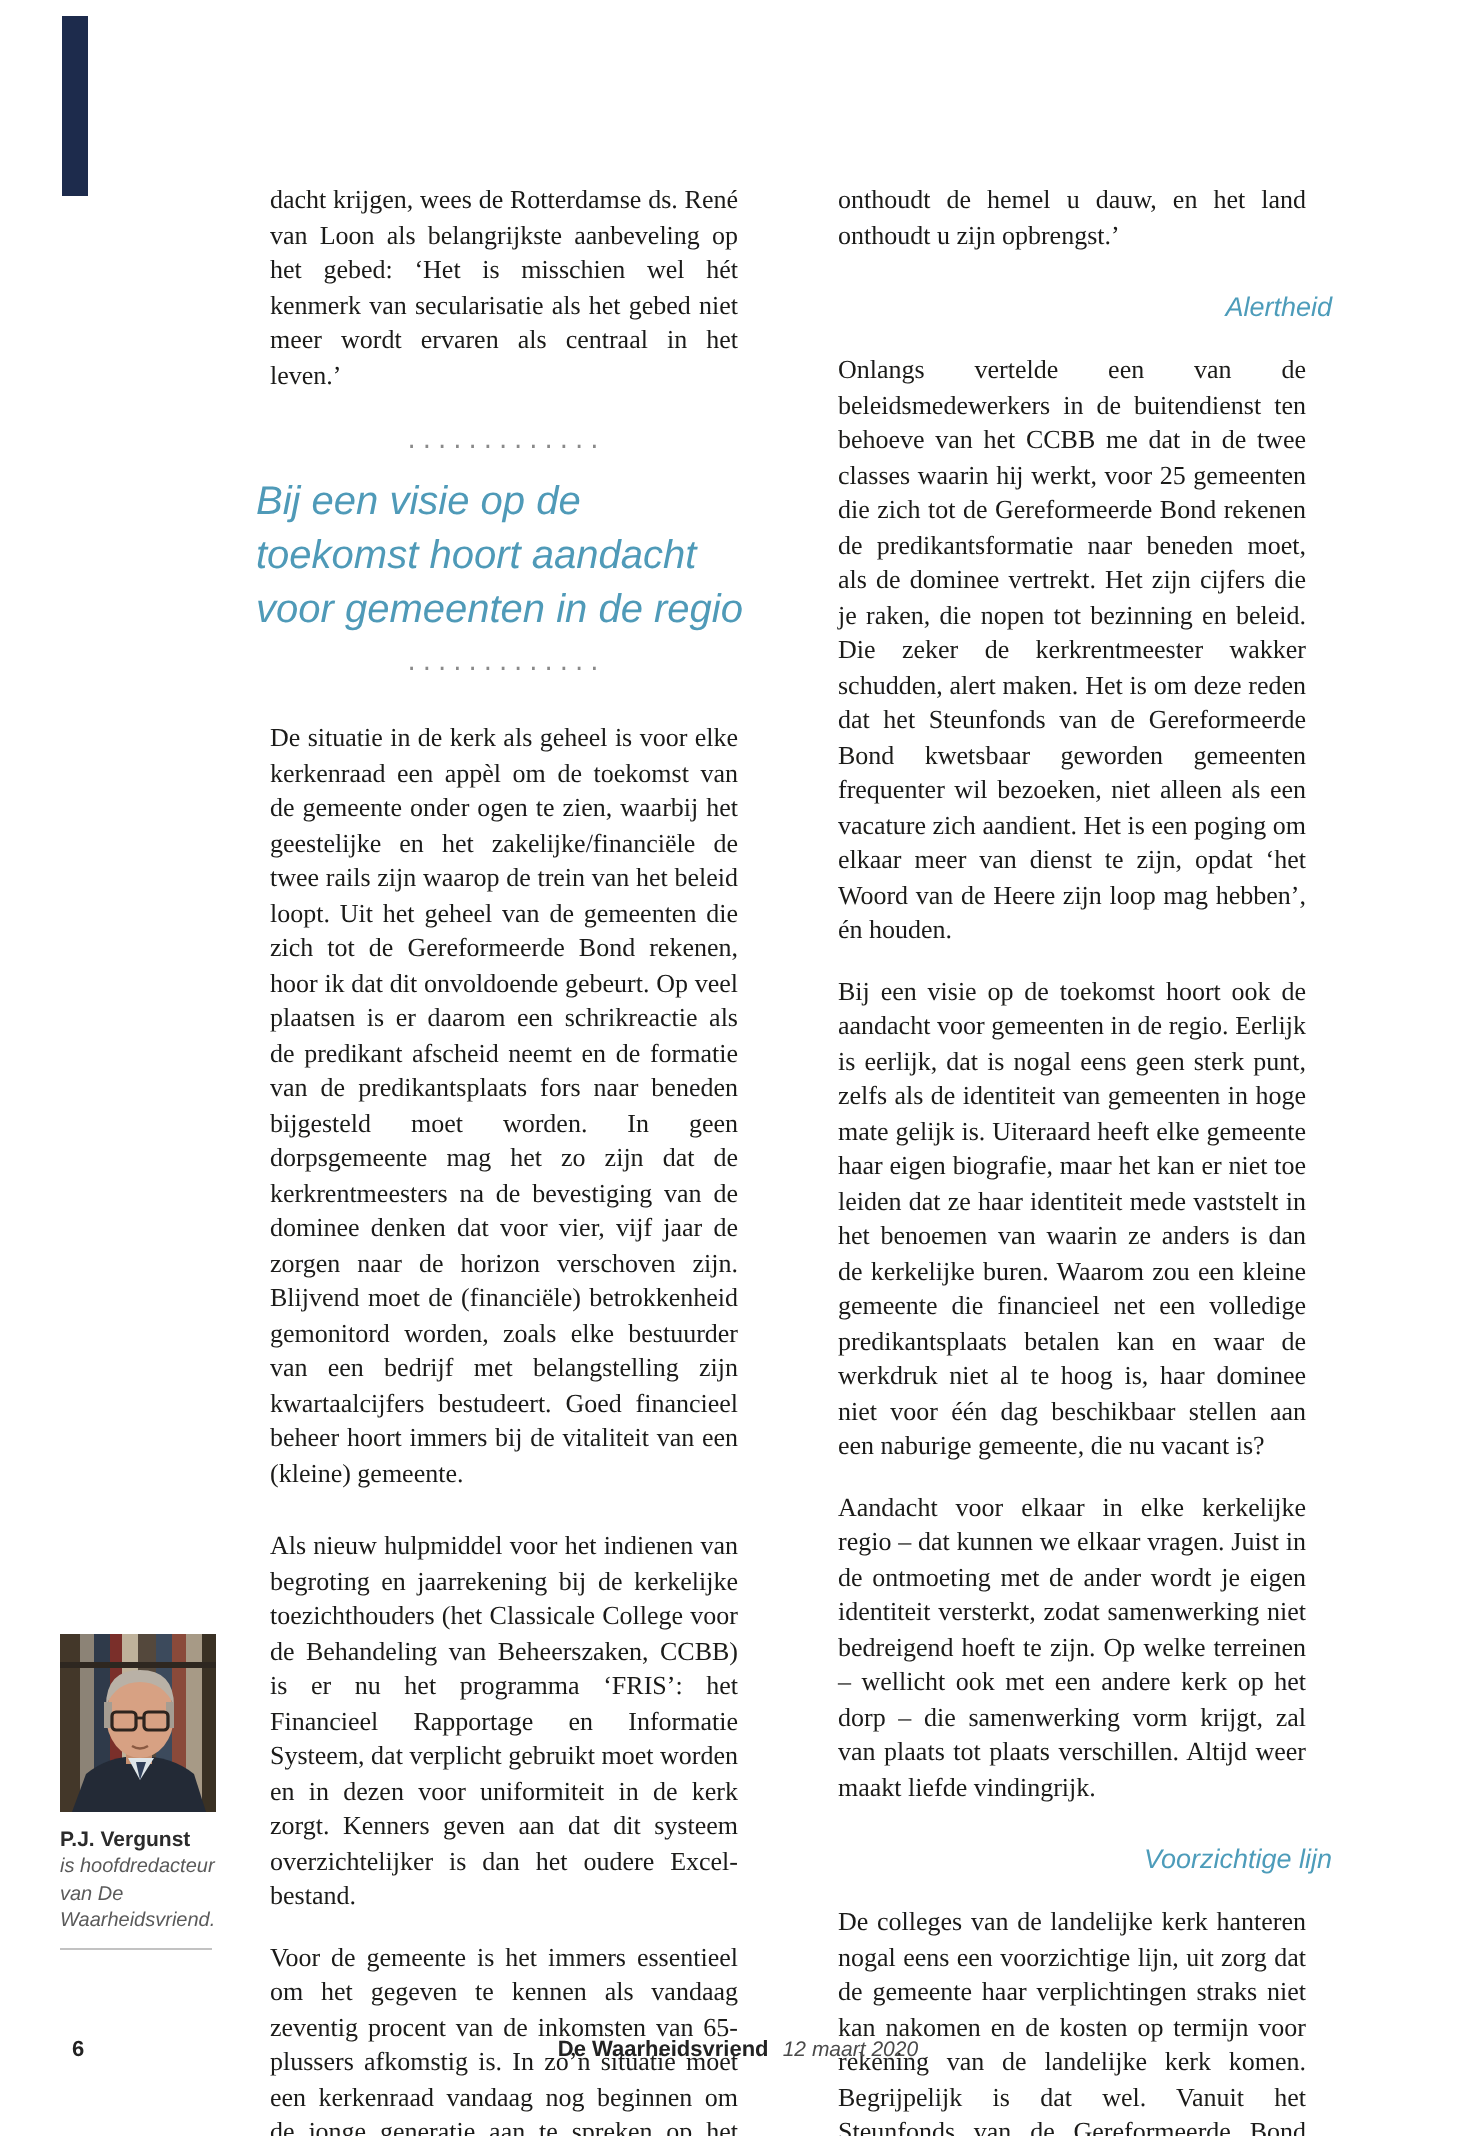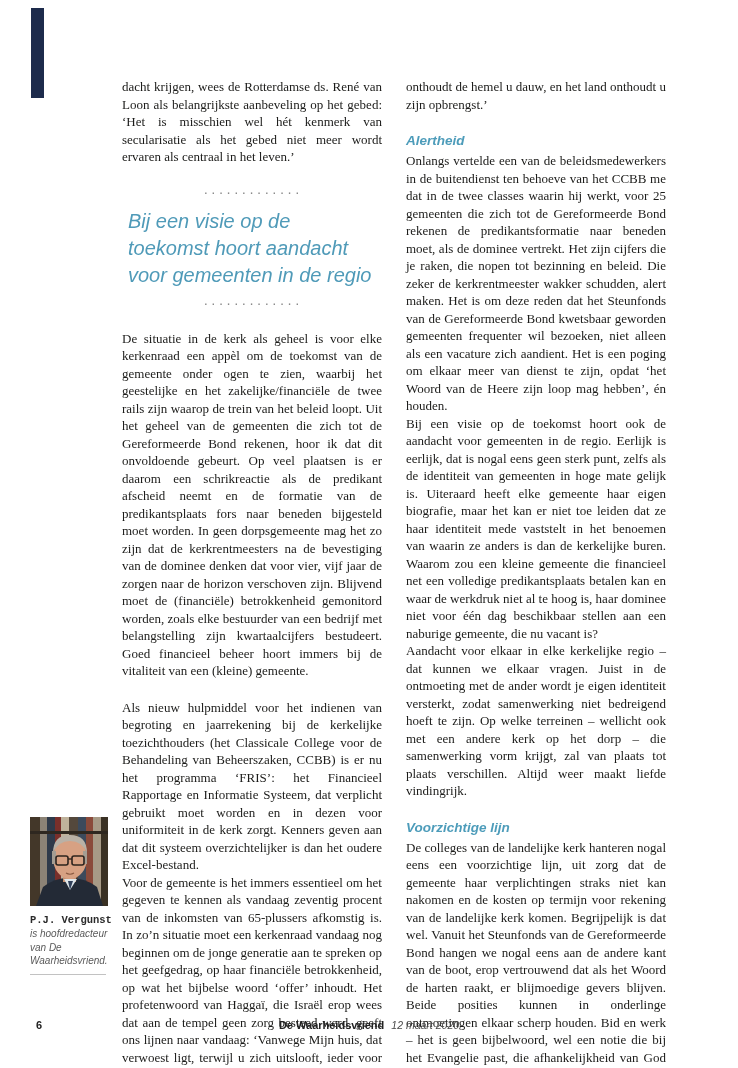--- a/index.html
+++ b/index.html
@@ -18,33 +18,33 @@
   }
   .column {
     position: absolute; top: 78px;
     width: 260px;
     font-size: 13px; line-height: 17.5px;
   }
   .col-left  { left: 122px; }
   .col-right { left: 406px; }
   .column p {
     text-align: justify;
-    margin: 0;
+    margin: 13px;
   }
   .gap-before { margin-top: 17px; }
   .section { margin-top: 19px; }
   .section-heading {
     font-family: "Liberation Sans", sans-serif;
     font-style: italic;
-    font-weight: bold;
+    font-weight: normal;
     font-size: 13.5px;
     line-height: 18px;
     color: #4d9cba;
     margin-bottom: 2px;
-    text-align: left;
+    text-align: right;
   }
   .quote-block {
     margin-top: 22px;
     margin-bottom: 14px;
     text-align: center;
   }
   .dots {
     display: block;
     font-family: "DejaVu Sans Mono", monospace;
     font-size: 11px;
@@ -60,21 +60,21 @@
     line-height: 27px;
     color: #4f9ab8;
     margin: 8px 6px 10px 6px;
     text-align: left;
   }
   .author-block {
     position: absolute; left: 30px; top: 817px; width: 82px;
   }
   .author-photo { display: block; width: 78px; height: 89px; }
   .author-name {
-    font-family: Liberation Mono, monospace;
+    font-family: Liberation Sans, sans-serif;
     font-weight: bold;
     font-size: 10.5px;
     color: #2b2b2b;
     margin-top: 8px;
     line-height: 13px;
   }
   .author-role {
     font-family: "Liberation Sans", sans-serif;
     font-style: italic;
     font-size: 10px;

